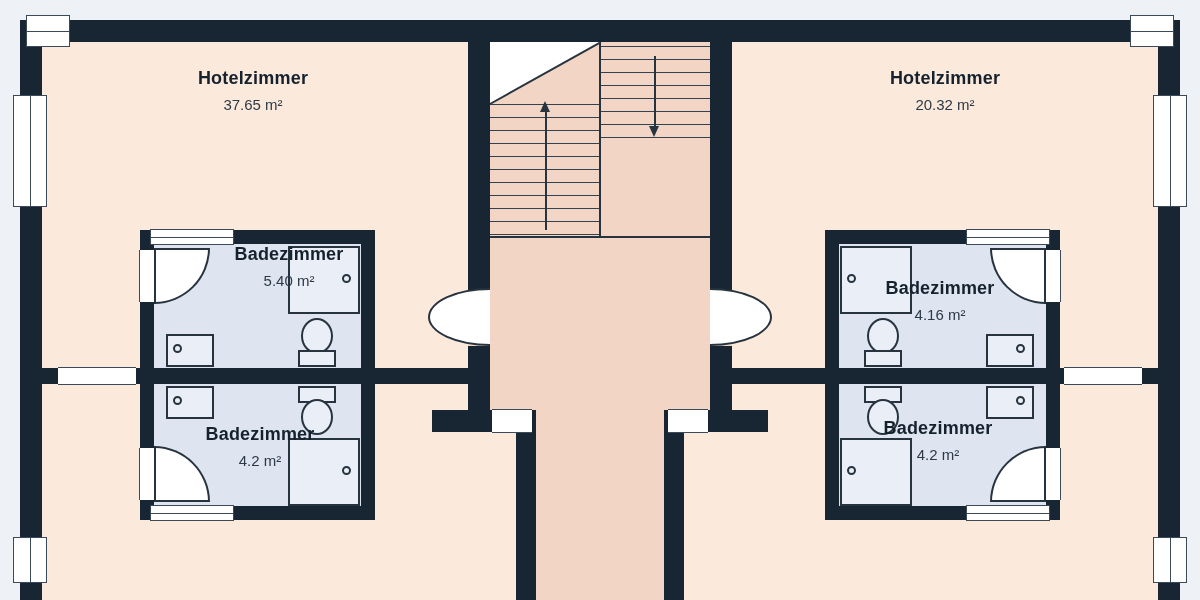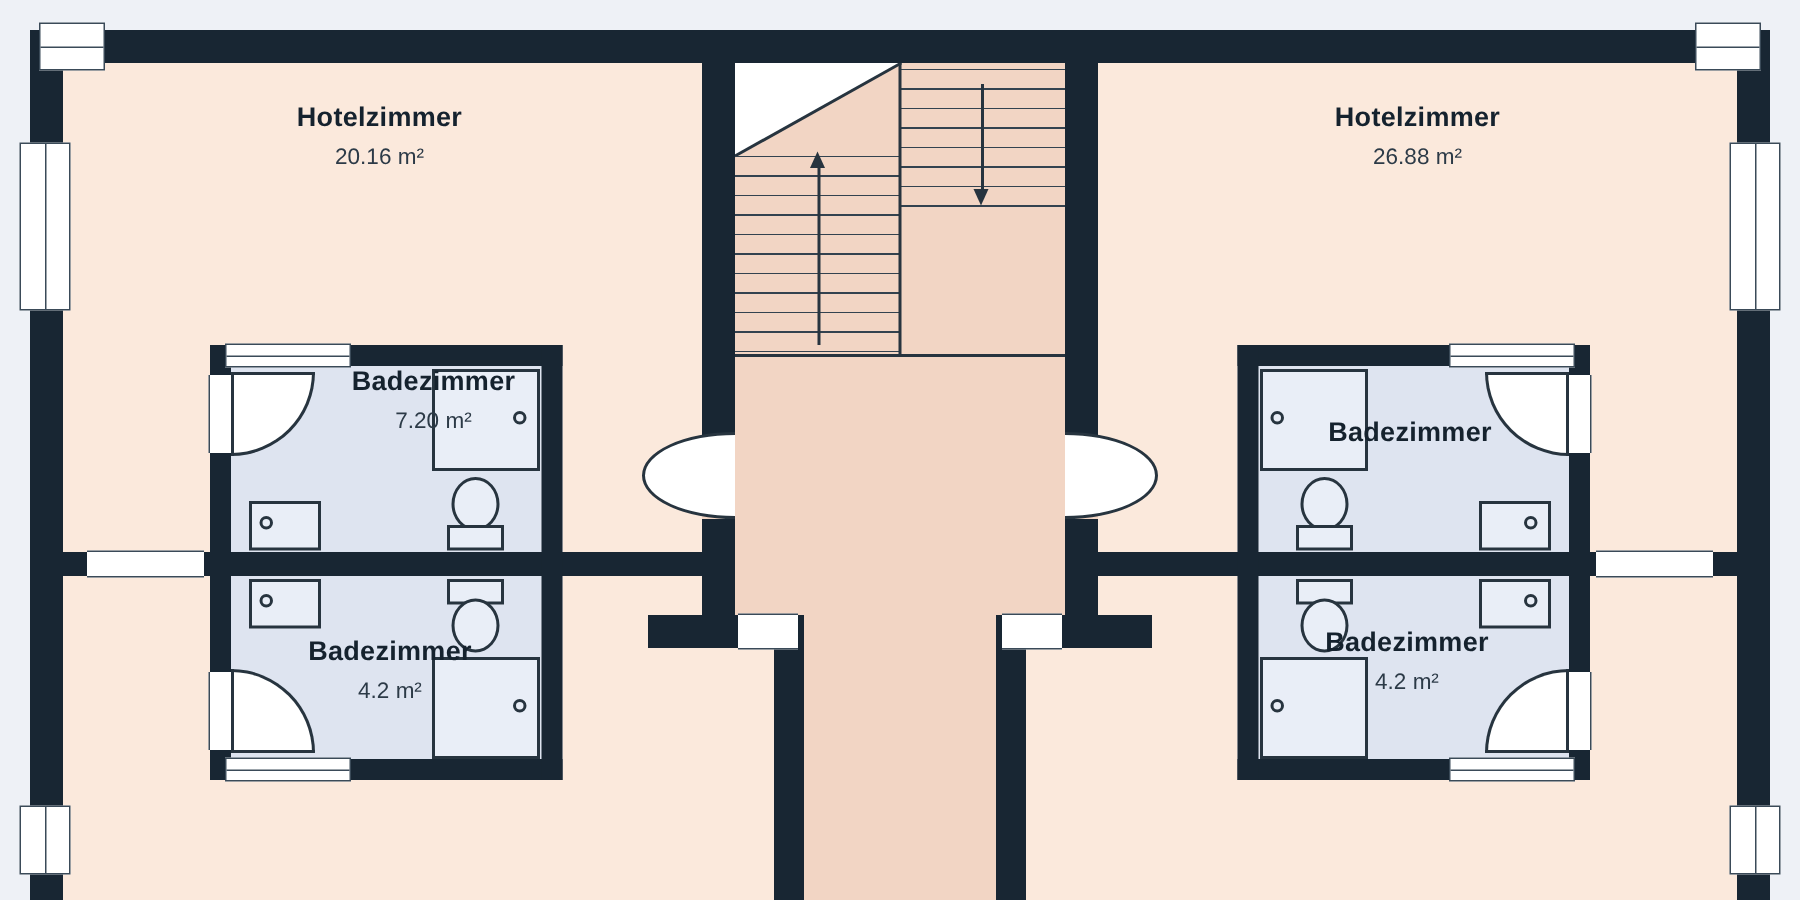--- a/index.html
+++ b/index.html
@@ -139,37 +139,38 @@
     <div class="knob" style="left:28px;top:8px"></div>
   </div>
   <div class="fix" style="left:864px;top:386px;width:38px;height:17px"></div>
   <div class="fix" style="left:867px;top:399px;width:32px;height:36px;border-radius:50%"></div>
   <div class="fix" style="left:840px;top:438px;width:72px;height:68px">
     <div class="knob" style="left:5px;top:26px"></div>
   </div>
 
   <div class="lbl" style="left:143px;top:68px;width:220px">
     <div class="nm">Hotelzimmer</div>
-    <div class="ar">20.16 m²</div>
+    <div class="ar">37.65 m²</div>
   </div>
   <div class="lbl" style="left:835px;top:68px;width:220px">
     <div class="nm">Hotelzimmer</div>
-    <div class="ar">26.88 m²</div>
+    <div class="ar">20.32 m²</div>
   </div>
   <div class="lbl" style="left:490px;top:303px;width:220px">
   </div>
   <div class="lbl" style="left:179px;top:244px;width:220px">
     <div class="nm">Badezimmer</div>
-    <div class="ar">7.20 m²</div>
+    <div class="ar">5.40 m²</div>
   </div>
   <div class="lbl" style="left:150px;top:424px;width:220px">
     <div class="nm">Badezimmer</div>
     <div class="ar">4.2 m²</div>
   </div>
   <div class="lbl" style="left:830px;top:278px;width:220px">
     <div class="nm">Badezimmer</div>
+    <div class="ar">4.16 m²</div>
   </div>
   <div class="lbl" style="left:828px;top:418px;width:220px">
     <div class="nm">Badezimmer</div>
     <div class="ar">4.2 m²</div>
   </div>
 
 </div>
 
 </body></html>

